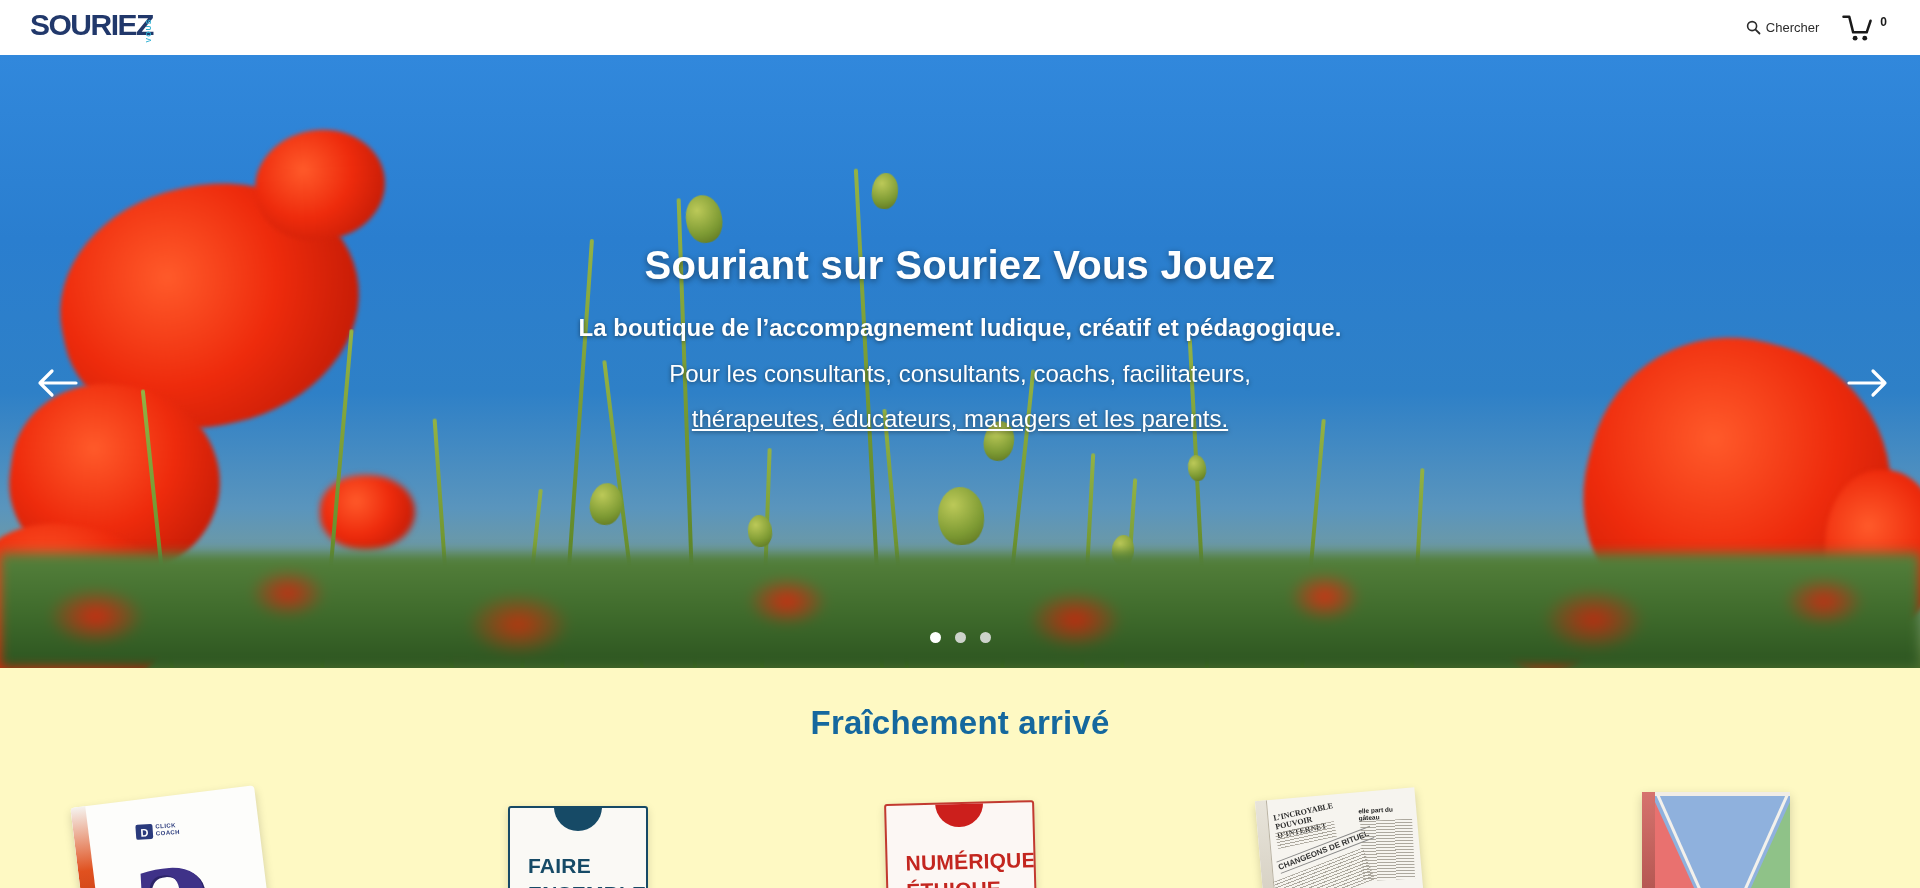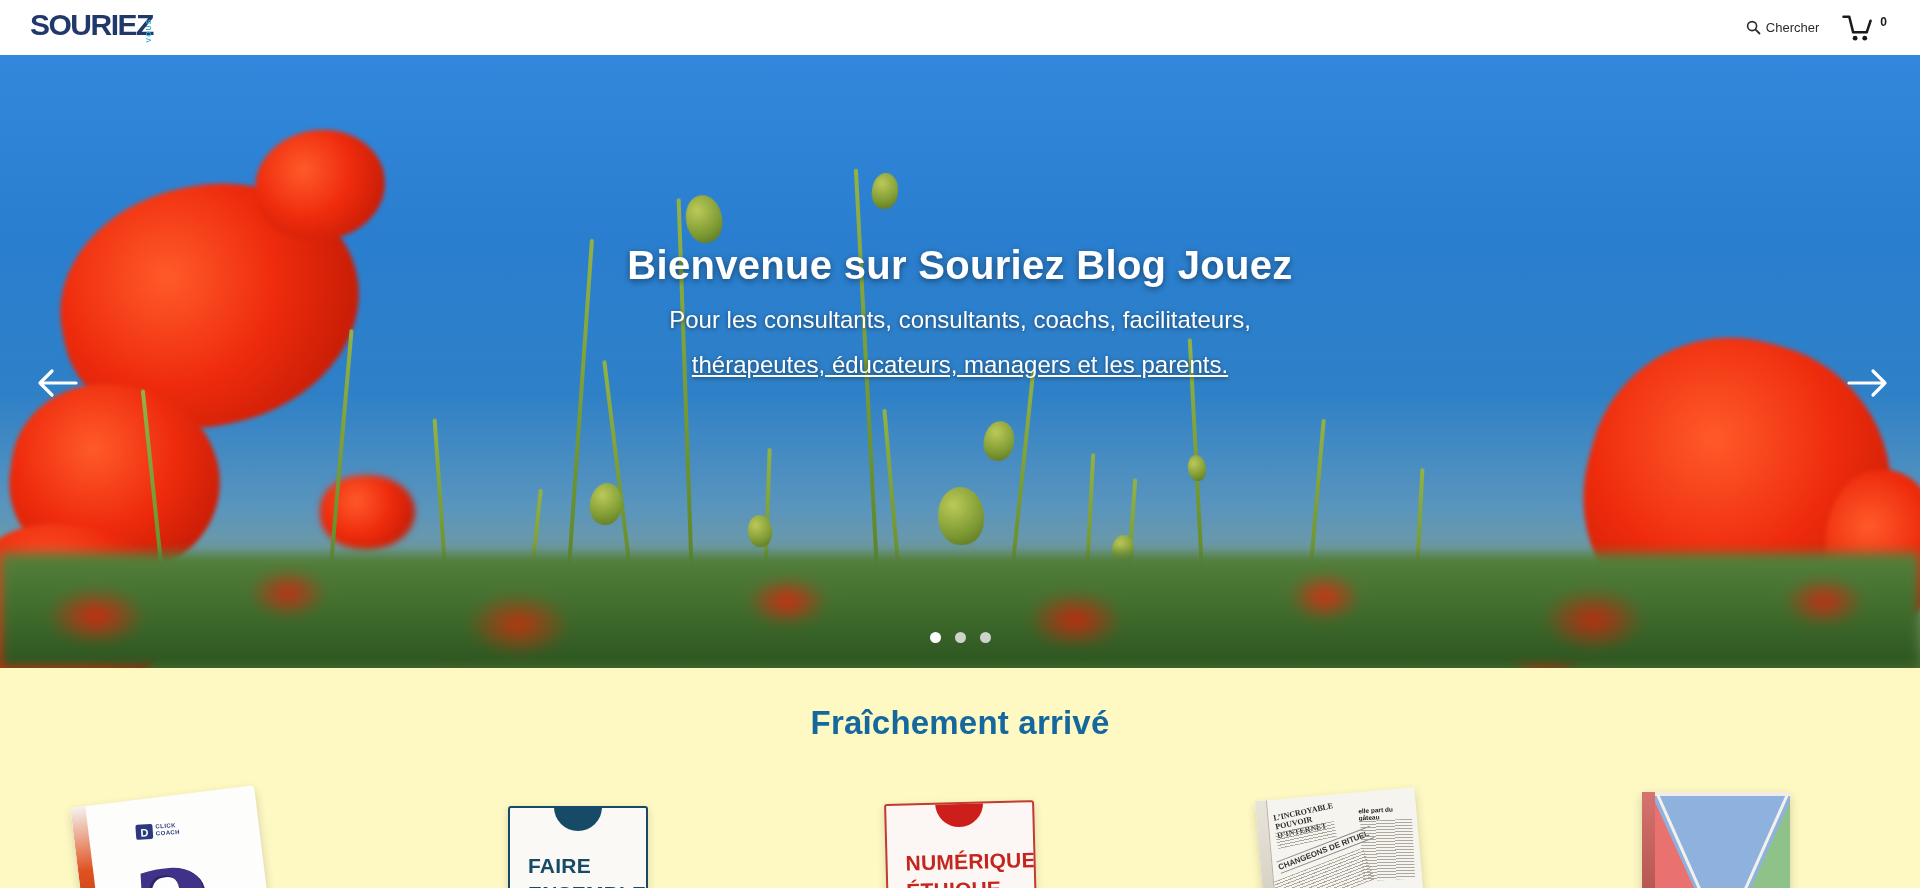--- a/index.html
+++ b/index.html
@@ -187,21 +187,22 @@
       <div class="bud" style="left: 748px; top: 460px; width: 24px; height: 32px; transform: rotate(-6deg);"></div>
       <div class="bud" style="left: 1112px; top: 480px; width: 22px; height: 30px; transform: rotate(5deg);"></div>
       <div class="bud" style="left: 1188px; top: 400px; width: 18px; height: 26px; transform: rotate(-8deg);"></div>
       <div class="bud" style="left: 512px; top: 540px; width: 26px; height: 34px; transform: rotate(4deg);"></div>
       <div class="bud" style="left: 1296px; top: 532px; width: 20px; height: 28px; transform: rotate(-5deg);"></div>
       <div class="bud" style="left: 984px; top: 366px; width: 30px; height: 40px; transform: rotate(10deg);"></div>
     </div>
   <div class="field"></div>
 
   <div class="hero-text">
-    <div class="hero-title">Bienvenue sur Souriez Blog Jouez</div>
+    <div class="hero-title">Souriant sur Souriez Vous Jouez</div>
+    <div class="hero-sub1">La boutique de l’accompagnement ludique, créatif et pédagogique.</div>
     <div class="hero-sub2">Pour les consultants, consultants, coachs, facilitateurs,</div>
     <div class="hero-sub3">thérapeutes, éducateurs, managers et les parents.</div>
   </div>
 
   <button class="arrow arrow-left">
     <svg width="46" height="40" viewBox="0 0 46 40">
       <path d="M43 20 H7 M19 8 L7 20 L19 32" fill="none" stroke="#ffffff" stroke-width="3.2" stroke-linecap="round" stroke-linejoin="round"></path>
     </svg>
   </button>
   <button class="arrow arrow-right">

